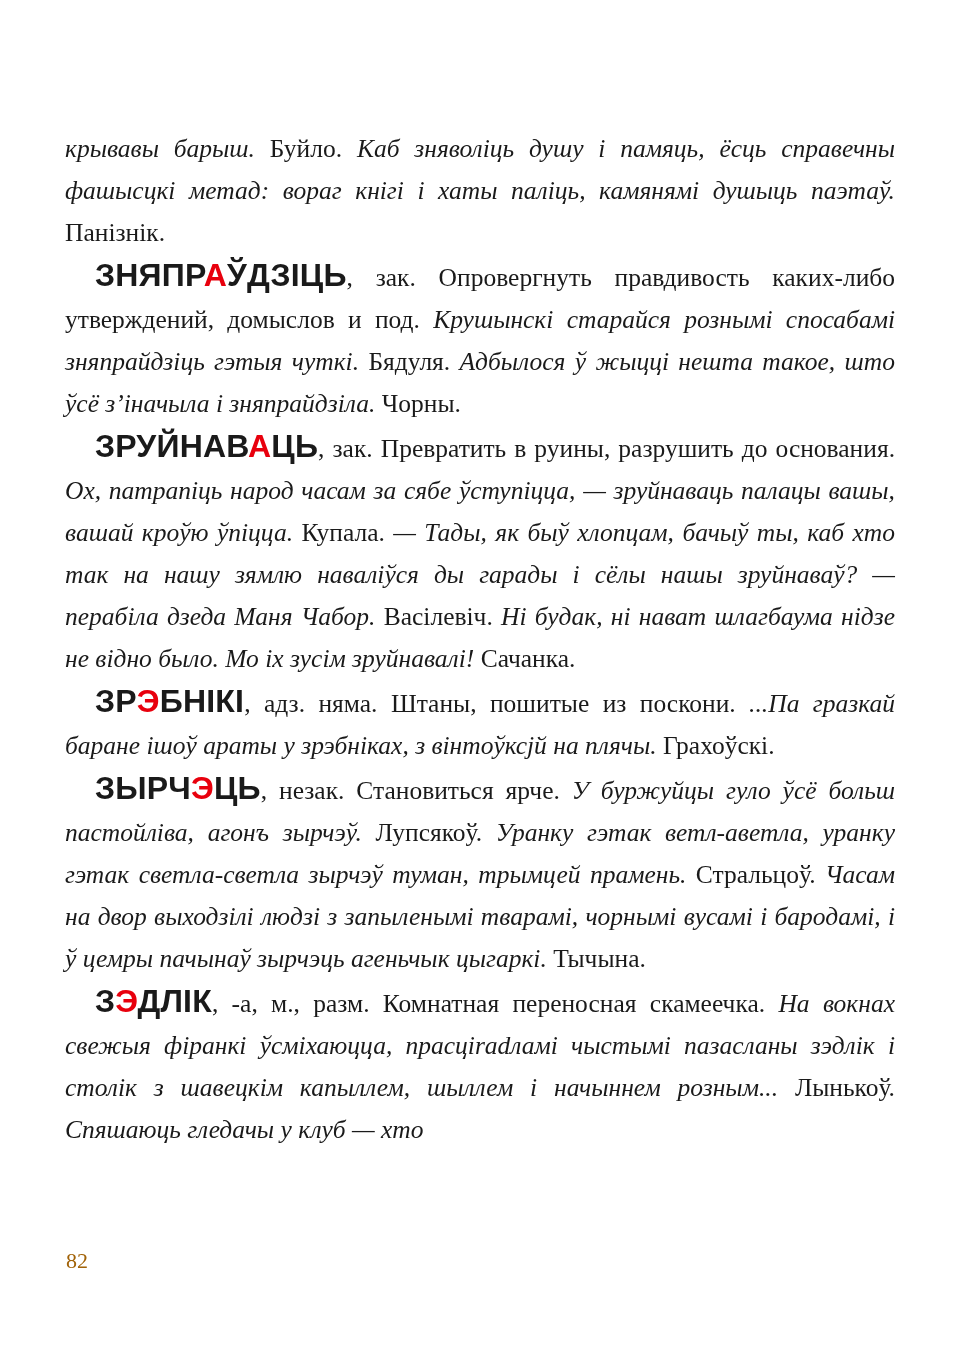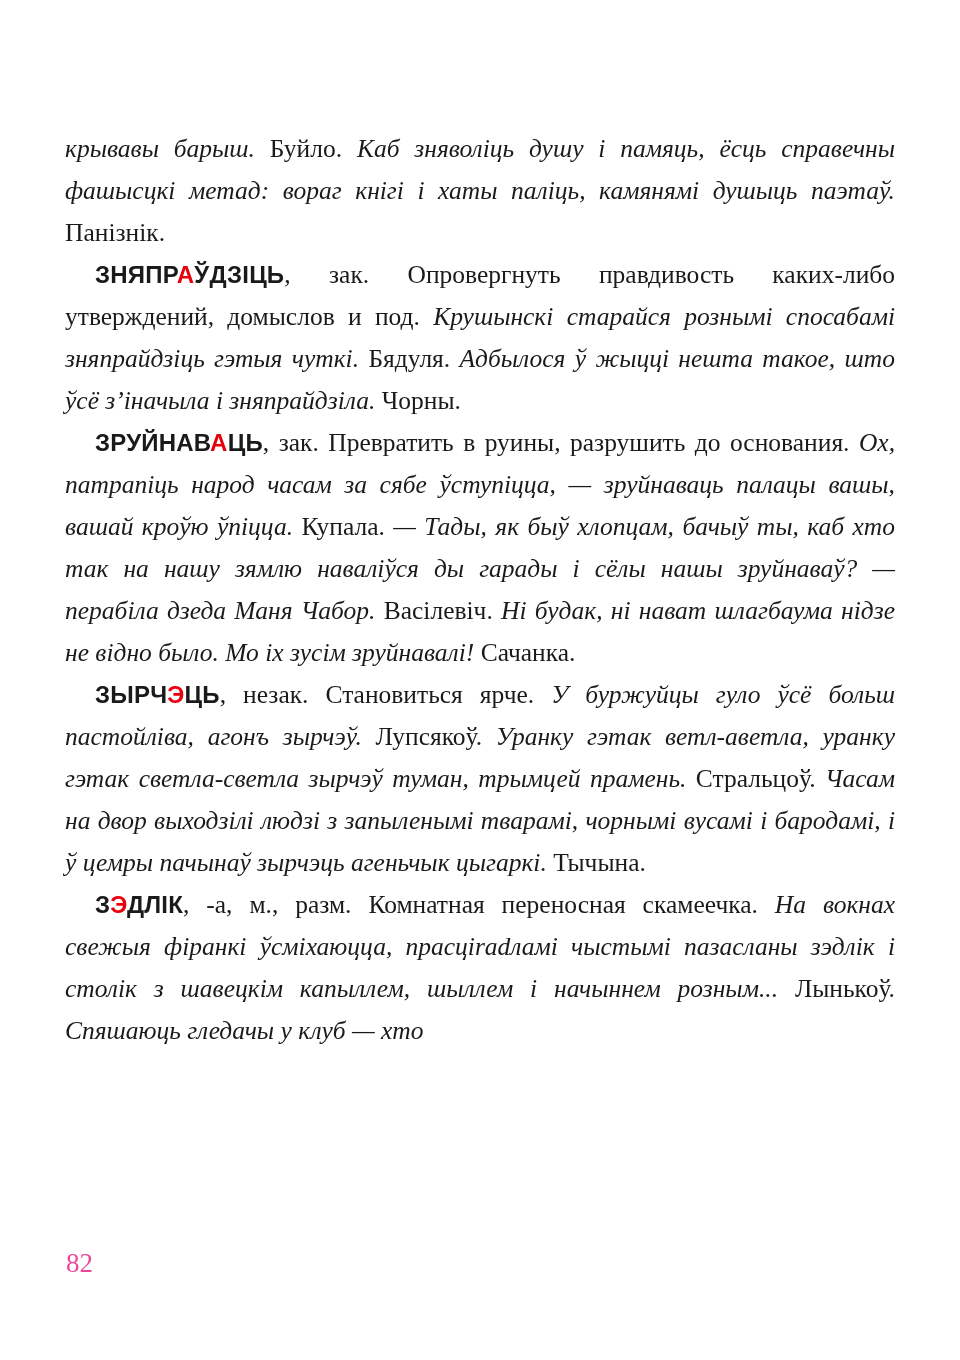--- a/index.html
+++ b/index.html
@@ -45,21 +45,21 @@
     text-indent: 0;
   }
   .entry:last-child {
     text-align: justify;
   }
 
   
   .headword {
     font-family: "Liberation Sans", "DejaVu Sans", sans-serif;
     font-weight: bold;
-    font-size: 24px;
+    font-size: 32px;
     letter-spacing: 0.2px;
   }
   .accent {
     color: #e8000d;
   }
 
   
   .gram {
     font-style: normal;
   }
@@ -80,38 +80,39 @@
   
   .author {
     font-style: normal;
   }
 
   .page-number {
     position: absolute;
     left: 66px;
     top: 1248px;
     font-family: "Liberation Serif", "DejaVu Serif", serif;
-    font-size: 27px;
-    color: #ec4899;
+    font-size: 22px;
+    color: #a16207;
     font-style: normal;
   }
 </style>
 </head>
 <body>
 
 <div class="page">
 
   <div class="text-column">
 
     <p class="entry no-indent"><span class="cite">крывавы барыш.</span><span class="author"> Буйло. </span><span class="cite">Каб зняволіць душу і памяць, ёсць справечны фашысцкі метад: вораг кнігі і хаты паліць, камянямі душыць паэтаў.</span><span class="author"> Панізнік.</span></p>
 
     <p class="entry"><span class="headword"><span>ЗНЯПР</span><span class="accent">А</span><span>ЎДЗІЦЬ</span></span><span>, </span><span class="gram">зак. </span><span class="def">Опровергнуть правдивость каких-либо утверждений, домыслов и под. </span><span class="cite">Крушынскі старайся рознымі спосабамі зняпрайдзіць гэтыя чуткі.</span><span class="author"> Бядуля. </span><span class="cite">Адбылося ў жыцці нешта такое, што ўсё з’іначыла і зняпрайдзіла.</span><span class="author"> Чорны.</span></p>
 
     <p class="entry"><span class="headword"><span>ЗРУЙНАВ</span><span class="accent">А</span><span>ЦЬ</span></span><span>, </span><span class="gram">зак. </span><span class="def">Превратить в руины, разрушить до основания. </span><span class="cite">Ох, патрапіць народ часам за сябе ўступіцца, — зруйнаваць палацы вашы, вашай кроўю ўпіцца.</span><span class="author"> Купала. </span><span class="cite">— Тады, як быў хлопцам, бачыў ты, каб хто так на нашу зямлю наваліўся ды гарады і сёлы нашы зруйнаваў? — перабіла дзеда Маня Чабор.</span><span class="author"> Васілевіч. </span><span class="cite">Ні будак, ні нават шлагбаума нідзе не відно было. Мо іх зусім зруйнавалі!</span><span class="author"> Сачанка.</span></p>
 
+    <p class="entry"><span class="headword"><span>ЗР</span><span class="accent">Э</span><span>БНІКІ</span></span><span>, </span><span class="gram">адз. няма. </span><span class="def">Штаны, пошитые из поскони. </span><span class="cite">...Па гразкай баране ішоў араты у зрэбніках, з вінтоўксјй на плячы.</span><span class="author"> Грахоўскі.</span></p>
 
     <p class="entry"><span class="headword"><span>ЗЫРЧ</span><span class="accent">Э</span><span>ЦЬ</span></span><span>, </span><span class="gram">незак. </span><span class="def">Становиться ярче. </span><span class="cite">У буржуйцы гуло ўсё больш пастойліва, агонъ зырчэў.</span><span class="author"> Лупсякоў. </span><span class="cite">Уранку гэтак ветл-аветла, уранку гэтак светла-светла зырчэў туман, трымцей прамень.</span><span class="author"> Стральцоў. </span><span class="cite">Часам на двор выходзілі людзі з запыленымі тварамі, чорнымі вусамі і бародамі, і ў цемры пачынаў зырчэць агеньчык цыгаркі.</span><span class="author"> Тычына.</span></p>
 
     <p class="entry"><span class="headword"><span>З</span><span class="accent">Э</span><span>ДЛІК</span></span><span>, </span><span class="gram">-а, м., </span><span class="gram-ital">разм. </span><span class="def">Комнатная переносная скамеечка. </span><span class="cite">На вокнах свежыя фіранкі ўсміхаюцца, прасціradламі чыстымі пазасланы зэдлік і столік з шавецкім капыллем, шыллем і начыннем розным...</span><span class="author"> Лынькоў. </span><span class="cite">Спяшаюць гледачы у клуб — хто</span></p>
 
   </div>
 
   <div class="page-number">82</div>
 
 </div>

